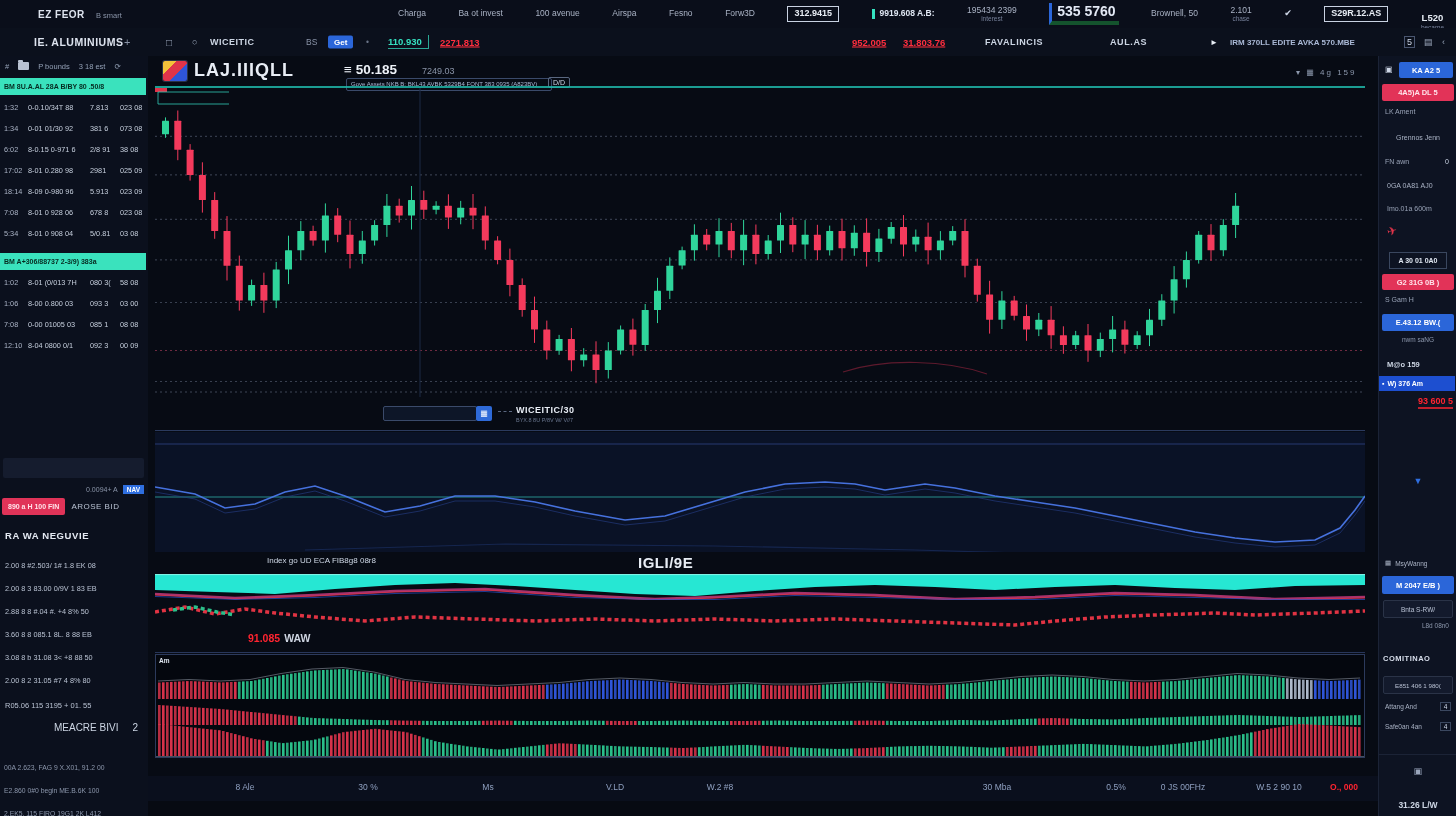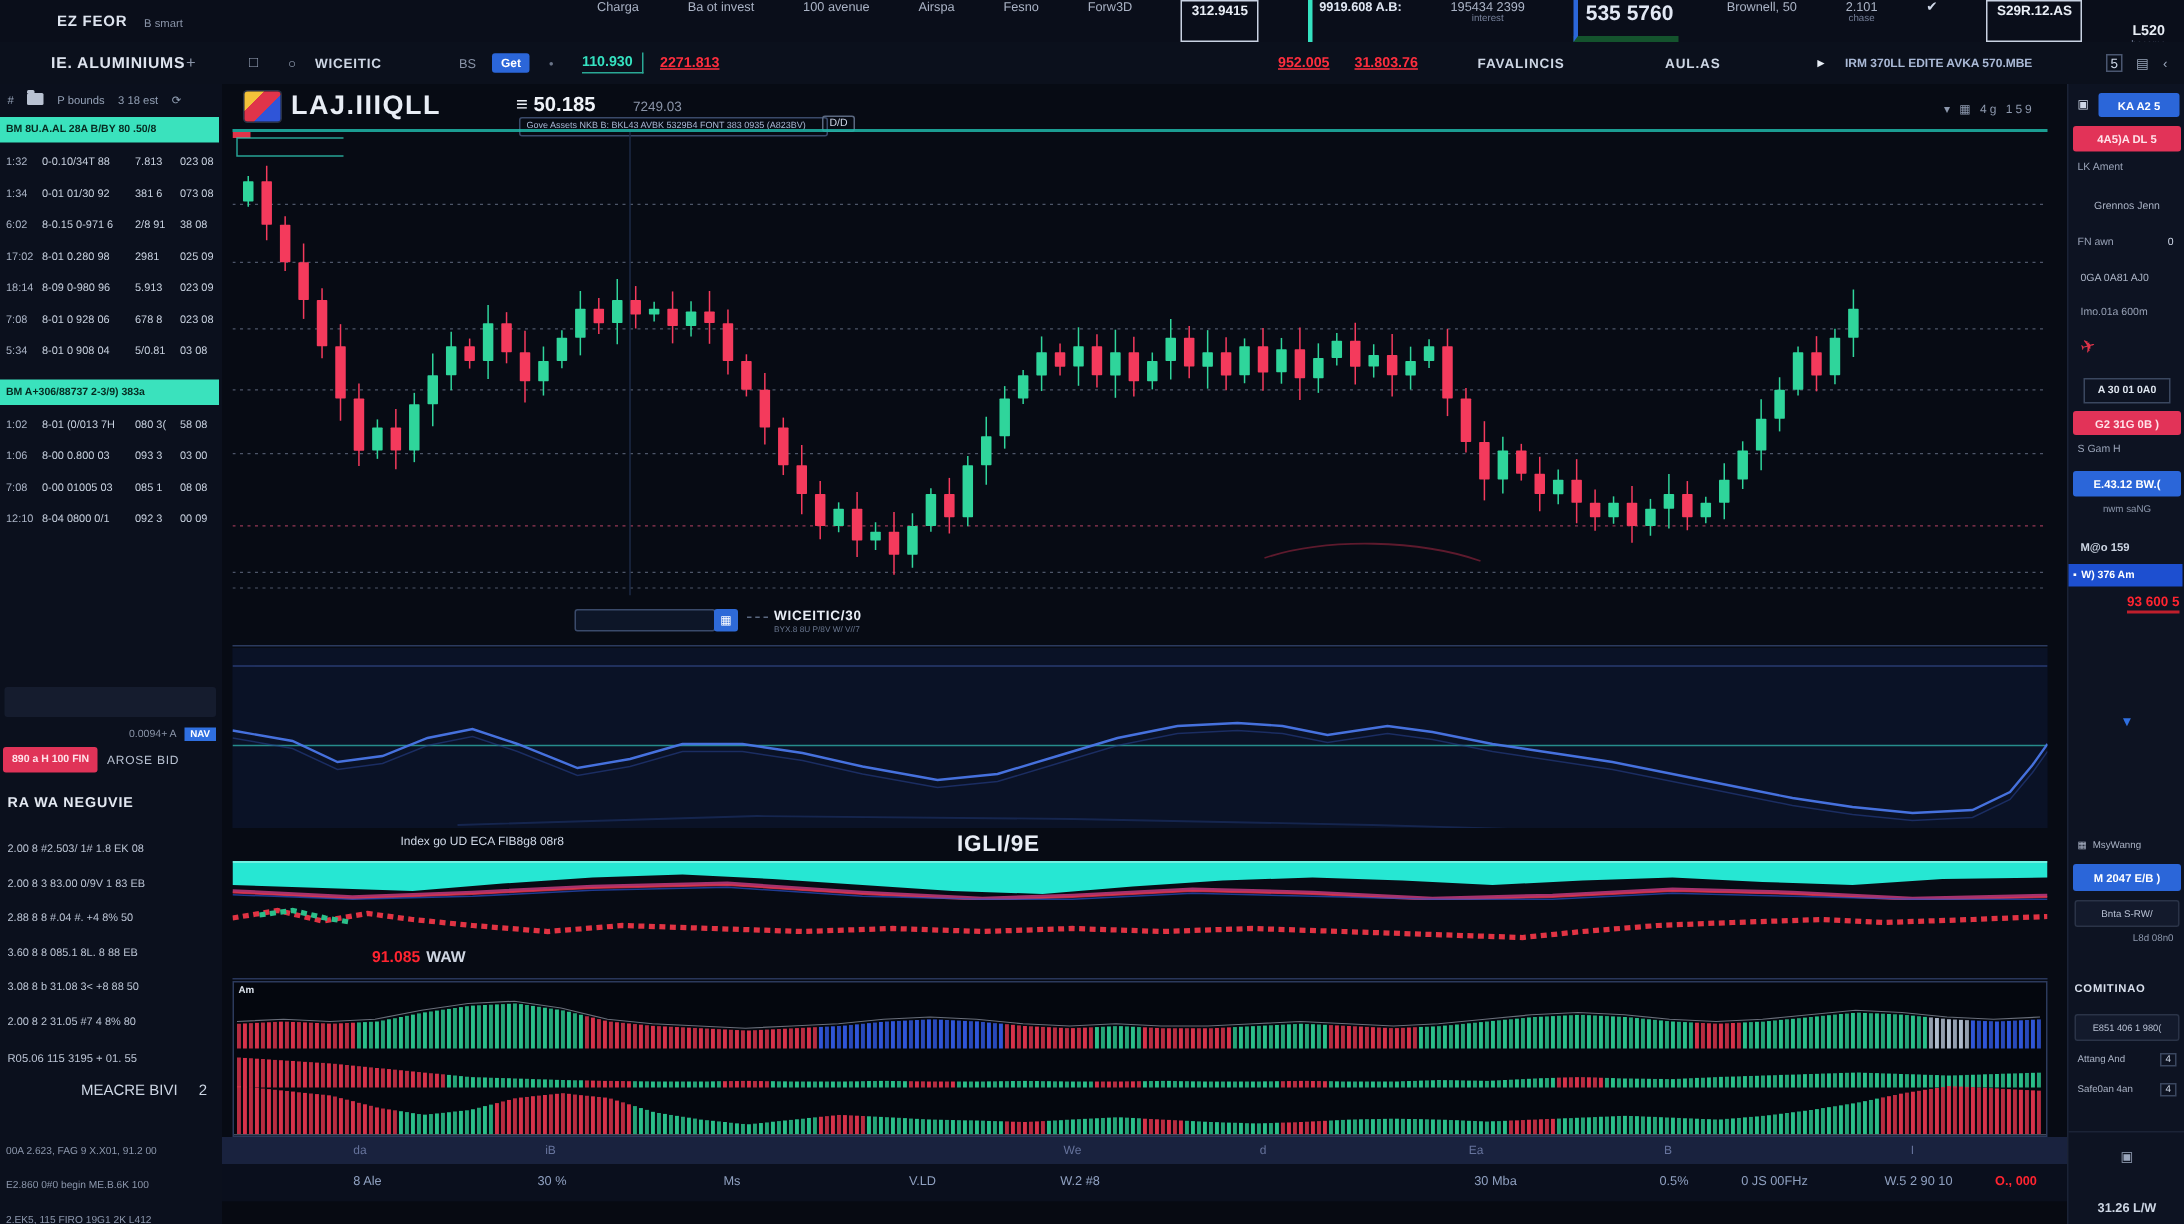--- a/index.html
+++ b/index.html
@@ -3,21 +3,21 @@
 <meta charset="utf-8">
 <style>
   html,body{margin:0;padding:0;background:#04060c;}
   #app{position:relative;width:1456px;height:816px;overflow:hidden;background:#070b14;
        font-family:"Liberation Sans",sans-serif;color:#c6cfdd;}
   
   .menubar{position:absolute;top:0;left:0;width:1456px;height:28px;background:#0a0e1a;
            border-bottom:1px solid #161d30;}
   .brand{position:absolute;left:38px;top:9px;font-size:10px;font-weight:bold;color:#dde3ee;letter-spacing:.5px;}
   .brand-sub{position:absolute;left:96px;top:11px;font-size:7.5px;color:#8a94a8;}
-  .mb-nav{position:absolute;left:398px;right:12px;top:0;height:28px;display:flex;justify-content:space-between;}
+  .mb-nav{position:absolute;left:398px;right:12px;top:0;height:28px;display:flex;align-items:center;justify-content:space-between;}
   .mb-item{font-size:8.5px;color:#aab3c5;white-space:nowrap;text-align:center;line-height:1.1;}
   .mb-item.boxed{border:1px solid #c9d2e2;padding:2px 6px;font-weight:bold;color:#e8edf5;font-size:9px;}
   .mb-item.teal{border-left:3px solid #35e2c1;padding-left:5px;font-weight:bold;color:#dfe6f2;}
   .mb-item.bluebar{border-left:3px solid #2b66d9;border-bottom:4px solid #14532d;padding:1px 3px 2px 5px;font-weight:bold;color:#e2e8f4;font-size:14px;}
   .mb-item.bold{font-weight:bold;color:#e8edf5;font-size:9.5px;margin-top:16px;}
   .mb-item.icon{color:#cfd8e8;font-size:9px;}
   .mb-sub{display:block;font-size:6.5px;color:#76809a;font-weight:normal;}
   
   .toolbar{position:absolute;top:28px;left:0;width:1456px;height:28px;background:#0b101c;border-bottom:1px solid #131a2b;}
   .tb{position:absolute;top:50%;transform:translateY(-50%);font-size:8.5px;color:#aab3c5;white-space:nowrap;}
@@ -1443,30 +1443,20 @@
           <rect x="1182" y="71.1" width="2.6" height="29.9" fill="#d6324a" opacity="1.05"></rect>
           <rect x="1186" y="71.3" width="2.6" height="29.7" fill="#d6324a" opacity="0.85"></rect>
           <rect x="1190" y="71.5" width="2.6" height="29.5" fill="#d6324a" opacity="1.05"></rect>
           <rect x="1194" y="71.7" width="2.6" height="29.3" fill="#d6324a" opacity="0.85"></rect>
           <rect x="1198" y="71.9" width="2.6" height="29.1" fill="#d6324a" opacity="1.05"></rect>
           <rect x="1202" y="72.1" width="2.6" height="28.9" fill="#d6324a" opacity="0.85"></rect>
           <line x1="0" x2="1208" y1="101.5" y2="101.5" stroke="#707b92" stroke-width="0.8" opacity="0.8"></line>
         </svg>
     </div>
 
-    <div class="axis1">
-        <div class="ax1-l" style="left: 92px;">da</div>
-        <div class="ax1-l" style="left: 219px;">iB</div>
-        <div class="ax1-l" style="left: 567px;">We</div>
-        <div class="ax1-l" style="left: 694px;">d</div>
-        <div class="ax1-l" style="left: 836px;">Ea</div>
-        <div class="ax1-l" style="left: 964px;">B</div>
-        <div class="ax1-l" style="left: 1127px;">I</div>
-        <div class="ax1-icon" style="left: 1258px;">▣</div>
-      </div>
     <div class="axis2">
         <div class="ax2-l" style="left: 97px;">8 Ale</div>
         <div class="ax2-l" style="left: 220px;">30 %</div>
         <div class="ax2-l" style="left: 340px;">Ms</div>
         <div class="ax2-l" style="left: 467px;">V.LD</div>
         <div class="ax2-l" style="left: 572px;">W.2 #8</div>
         <div class="ax2-l" style="left: 698px; margin-top: 24px;">A./9000</div>
         <div class="ax2-l" style="left: 849px;">30 Mba</div>
         <div class="ax2-l" style="left: 968px;">0.5%</div>
         <div class="ax2-l" style="left: 1035px;">0 JS 00FHz</div>

